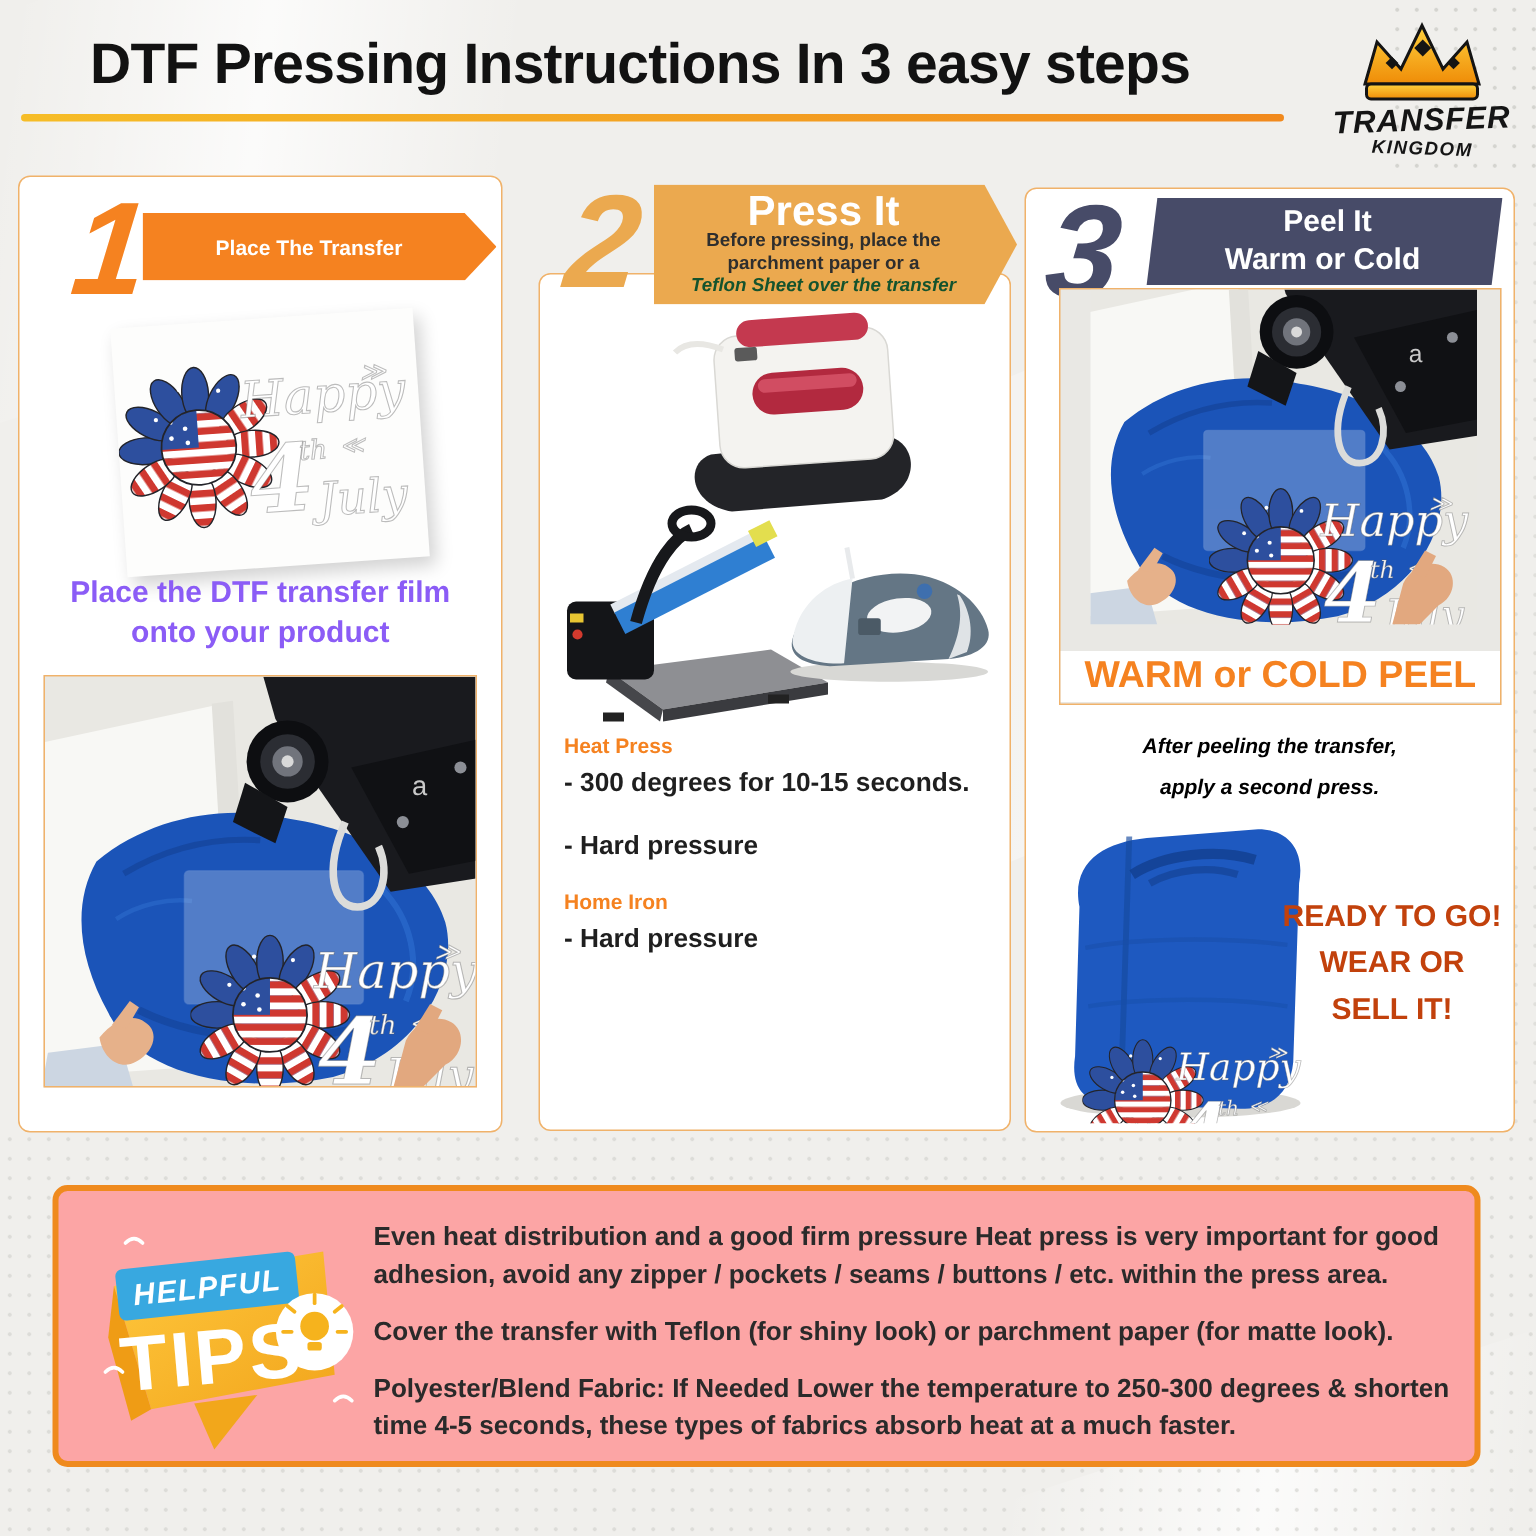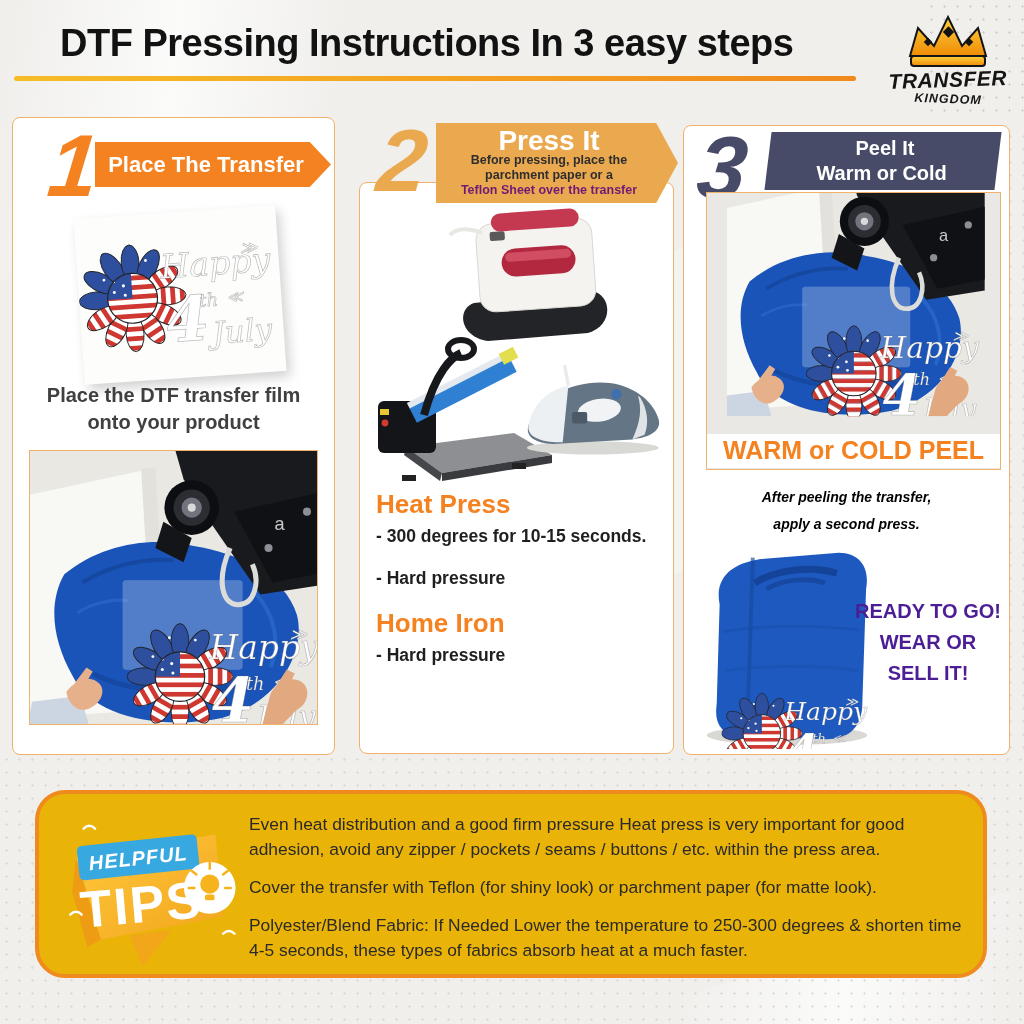--- a/index.html
+++ b/index.html
@@ -12,29 +12,29 @@
   
   .title{position:absolute;left:30px;top:22px;font-size:38px;font-weight:700;color:#121212;letter-spacing:-.5px;margin-left:30px;}
   .title-underline{position:absolute;left:14px;top:76px;width:842px;height:5px;border-radius:3px;
         background:linear-gradient(90deg,#f6bd27,#f1891d);}
   
   .card{position:absolute;background:#ffffff;border:1px solid #f0b26a;border-radius:8px;}
   .numeral{position:absolute;font-size:88px;line-height:.9;font-weight:900;font-style:italic;transform:skewX(-6deg);}
   .banner{position:absolute;display:flex;flex-direction:column;justify-content:center;align-items:center;color:#fff;font-weight:700;}
   .banner.arrow{clip-path:polygon(0 0,91% 0,100% 50%,91% 100%,0 100%);}
   .photo-frame{position:absolute;border:1px solid #f0b26a;overflow:hidden;background:#e9e8e4;}
-  .caption{position:absolute;left:0;right:0;text-align:center;font-weight:700;color:#404040;}
-  .spec-head{font-size:26px;font-weight:700;color:#f58220;margin:0 0 4px 0;}
+  .caption{position:absolute;left:0;right:0;text-align:center;font-weight:700;color:#8b5cf6;}
+  .spec-head{font-size:14px;font-weight:700;color:#f58220;margin:0 0 4px 0;}
   .spec-line{font-size:17.5px;font-weight:700;color:#1f1f1f;line-height:25px;margin:0;}
   .spec-sec{margin-bottom:17px;}
   .peel-label{position:absolute;left:0;right:0;bottom:1px;text-align:center;font-size:25px;font-weight:800;color:#f58220;background:#fff;padding:2px 0 3px;}
-  .ready{position:absolute;text-align:center;font-size:20px;font-weight:800;color:#4c1d95;line-height:31px;}
+  .ready{position:absolute;text-align:center;font-size:20px;font-weight:800;color:#c2410c;line-height:31px;}
   
-  .tips-box{position:absolute;left:35px;top:790px;width:944px;height:180px;background:#eab308;
-            border:4px solid #ef8a1e;border-radius:30px;}
+  .tips-box{position:absolute;left:35px;top:790px;width:944px;height:180px;background:#fca5a5;
+            border:4px solid #ef8a1e;border-radius:10px;font-weight:bold;}
   .tips-text{position:absolute;left:210px;top:18px;width:730px;color:#2a2a2a;font-size:17.4px;line-height:25px;}
   .tips-text p{margin:0 0 13px 0;}
 </style>
 </head>
 <body>
 
 <div class="page">
 
   <div class="streak" style="left:-80px;top:-40px;width:500px;height:260px;transform:rotate(-18deg);"></div>
   <div class="streak" style="left:560px;top:950px;width:560px;height:160px;transform:rotate(-18deg);"></div>
@@ -238,21 +238,21 @@
   </svg>
 
   <div class="title">DTF Pressing Instructions In 3 easy steps</div>
   <div class="title-underline"></div>
   <svg class="abs" style="left:878px;top:4px;width:140px;height:105px;">
     <use href="#crownlogo"></use>
   </svg>
 
   <div class="card" style="left:12px;top:117px;width:321px;height:636px;">
     <div class="numeral" style="left:36px;top:8px;color:#f58220;">1</div>
-    <div class="banner arrow" style="left:82px;top:24px;width:222px;height:45px;background:#f58220;font-size:22px;padding-right:14px;">
+    <div class="banner arrow" style="left:82px;top:24px;width:222px;height:45px;background:#f58220;font-size:14px;padding-right:14px;">
       <span>Place The Transfer</span>
     </div>
     <div class="abs" style="left:66px;top:94px;width:202px;height:166px;background:#fdfdfc;transform:rotate(-4deg);box-shadow:4px 6px 12px rgba(0,0,0,.18);">
       <svg width="202" height="166" viewBox="0 0 170 110">
           <use href="#sunflower"></use>
         </svg>
     </div>
     <div class="caption" style="top:264px;font-size:20px;line-height:27px;">
       <div>Place the DTF transfer film</div>
       <div>onto your product</div>
@@ -263,21 +263,21 @@
         </svg>
     </div>
   </div>
 
   <div class="card" style="left:359px;top:182px;width:313px;height:570px;">
     <div class="numeral" style="left:18px;top:-62px;color:#eba94f;">2</div>
     <div class="banner arrow" style="left:76px;top:-60px;width:226px;height:80px;background:#eba94f;padding-right:16px;">
       <span style="font-size:28px;line-height:24px;">Press It</span>
       <span style="font-size:12.5px;line-height:15px;color:#2e2e2e;">Before pressing, place the</span>
       <span style="font-size:12.5px;line-height:15px;color:#2e2e2e;">parchment paper or a</span>
-      <span style="font-size:12.5px;line-height:15px;color:#701a75;">Teflon Sheet over the transfer</span>
+      <span style="font-size:12.5px;line-height:15px;color:#14532d;font-style:italic;">Teflon Sheet over the transfer</span>
     </div>
     <svg class="abs" style="left:66px;top:24px;width:200px;height:150px;">
         <use href="#easypress"></use>
       </svg>
     <svg class="abs" style="left:2px;top:140px;width:200px;height:170px;">
         <use href="#clampress"></use>
       </svg>
     <svg class="abs" style="left:150px;top:170px;width:160px;height:105px;">
         <use href="#iron"></use>
       </svg>

